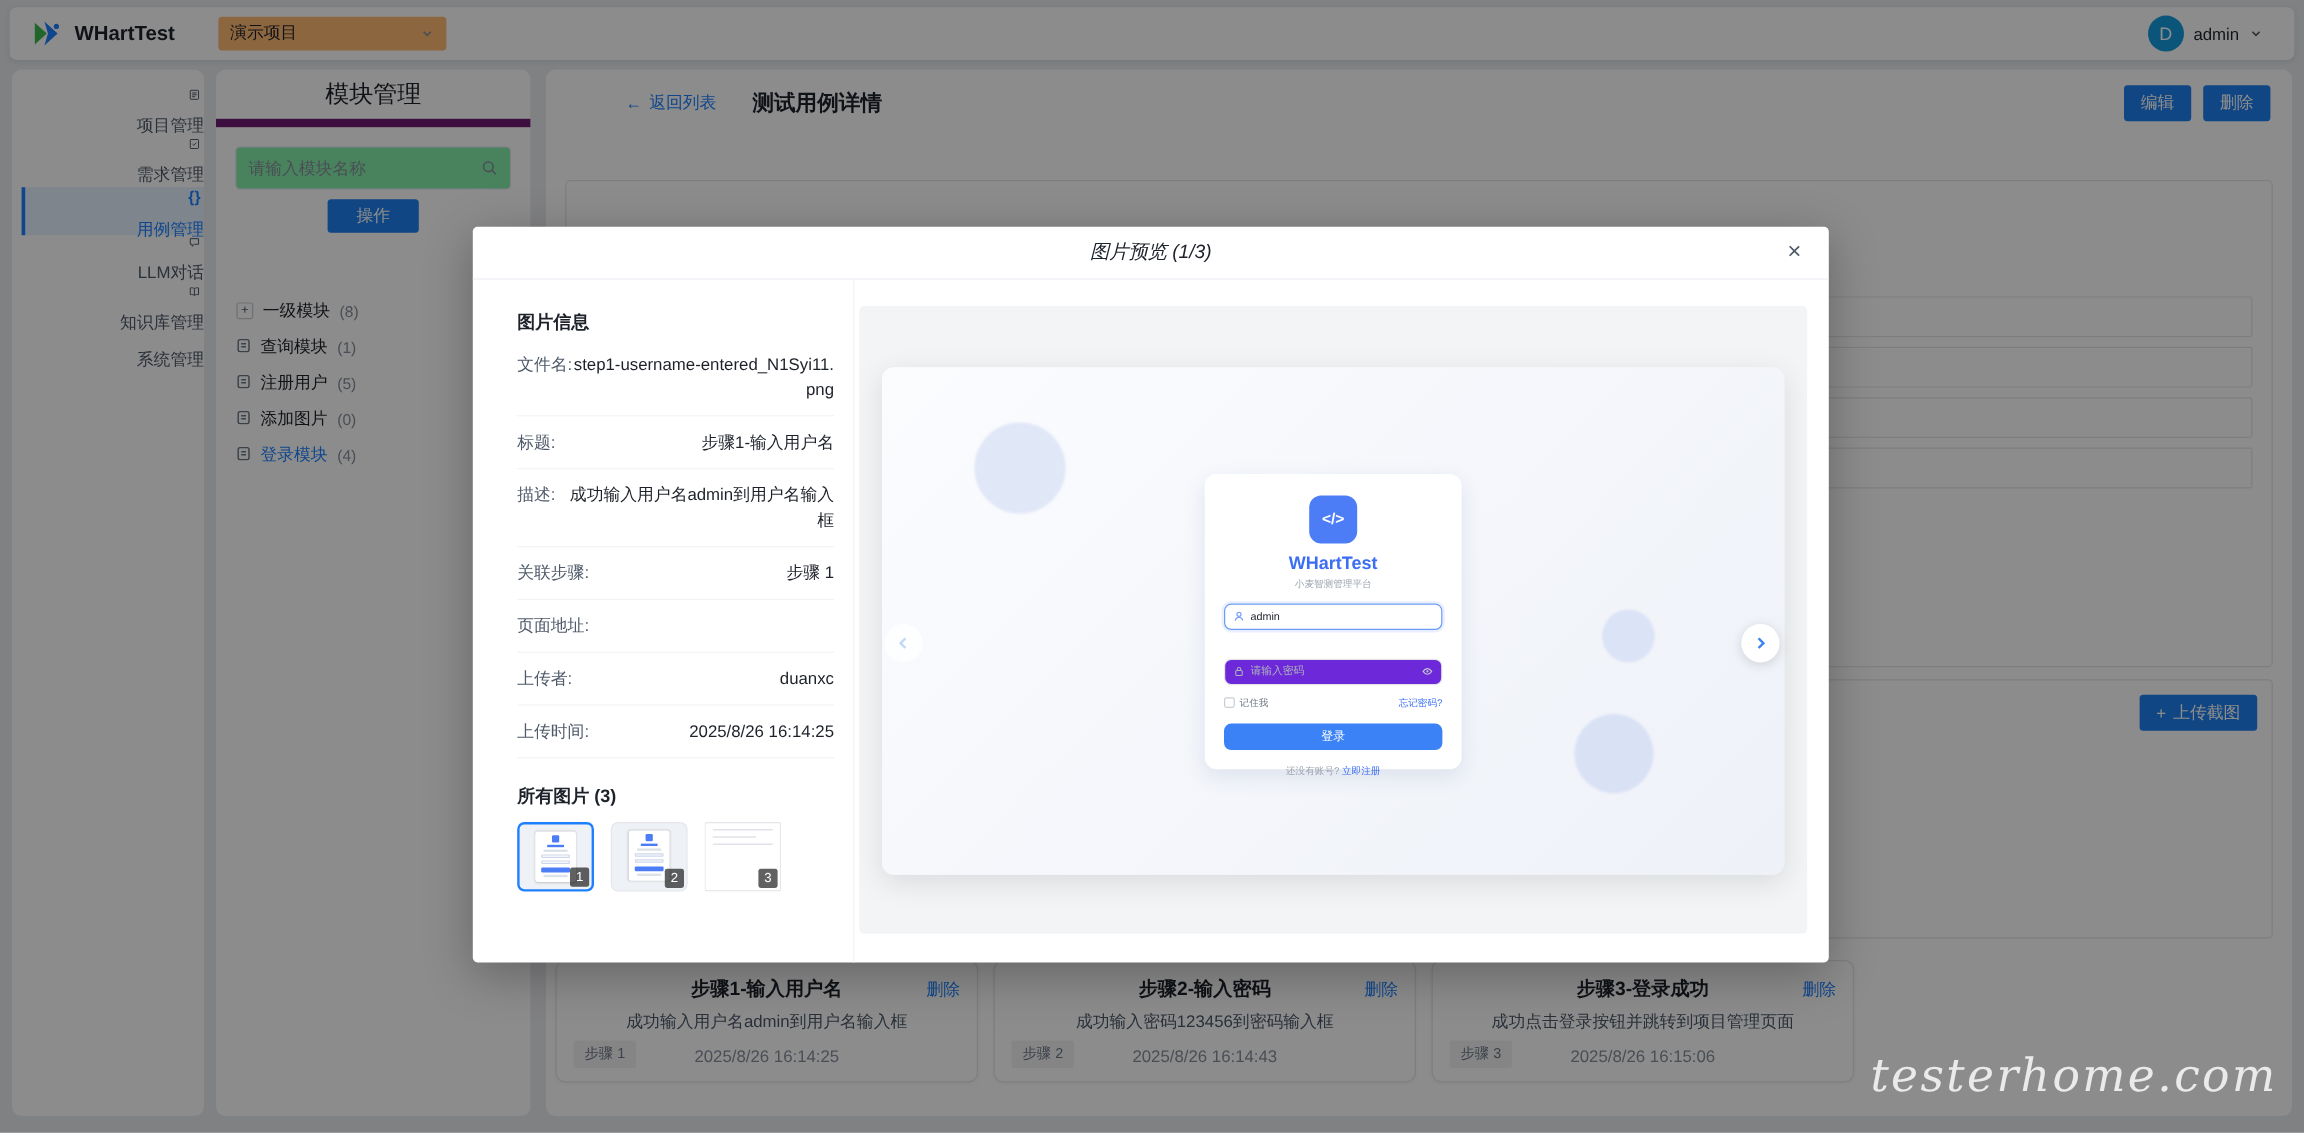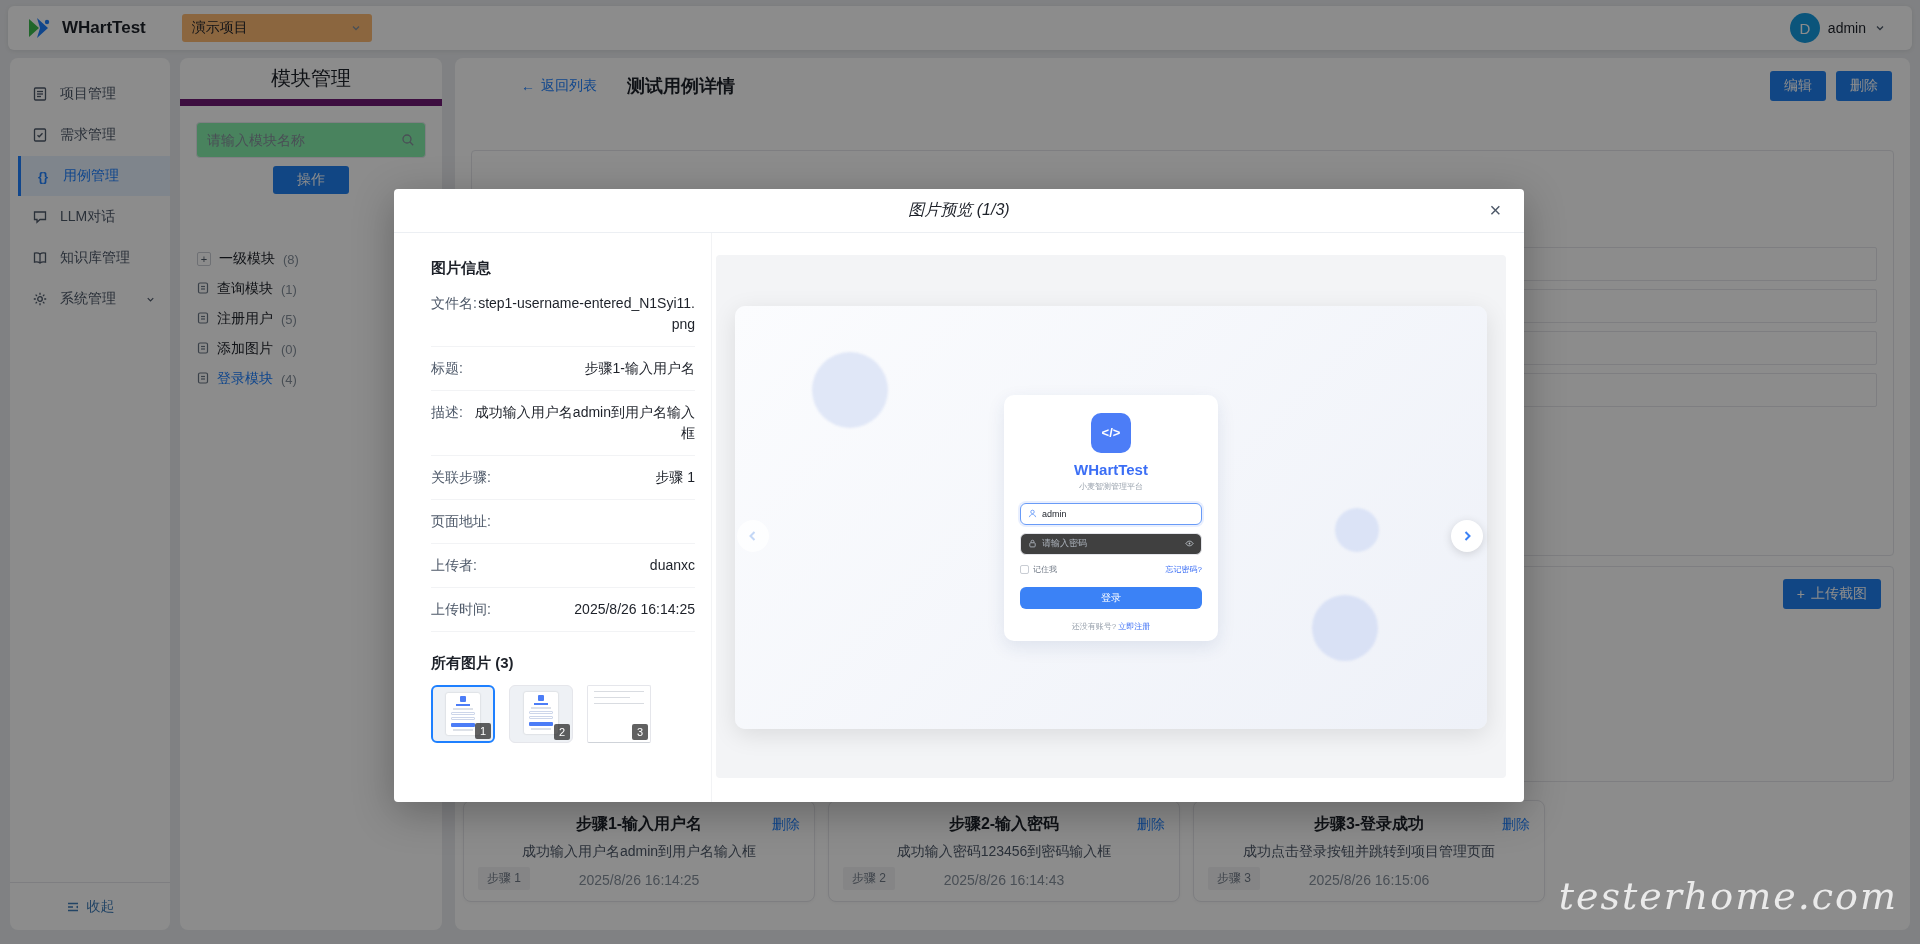--- a/index.html
+++ b/index.html
@@ -22,22 +22,22 @@
     border-radius:3px; display:flex; align-items:center; padding:0 10px; cursor:pointer; }
   .project-select .sel-label { flex:1; font-size:14px; color:#1d2129; }
   .user-area { margin-left:auto; display:flex; align-items:center; gap:8px; cursor:pointer; }
   .avatar { width:30px; height:30px; border-radius:50%; background:#149be0; color:#fff;
     display:flex; align-items:center; justify-content:center; font-size:15px; }
   .user-name { font-size:14px; color:#1d2129; }
 
   
   .sidebar { left:10px; top:58px; width:160px; bottom:14px; }
   .menu { padding-top:16px; }
-  .menu-item { height:40px; display:flex; align-items:center; gap:12px;
-    padding-left:22px; margin:0 0 1px 0; color:#4e5969; cursor:pointer; position:relative; }
+  .menu-item { height:40px; display:flex; align-items:flex-end; gap:12px;
+    padding-left:22px; margin:0 0 1px 0; color:#4e5969; cursor:pointer; position:relative;flex-direction:column; }
   .menu-item .mi-label { font-size:14px; }
   .menu-item.active { background:#e8f3ff; color:#1e80ff; margin-left:8px; padding-left:14px;
     border-left:3px solid #1e80ff; }
   .menu-item.active .mi-label { color:#1e80ff; }
   .menu-item svg { stroke:#4e5969; fill:none; stroke-width:1.3; }
   .glyph-braces { font-size:13px; font-weight:bold; width:16px; text-align:center; }
   .mi-chevron { margin-left:auto; margin-right:14px; }
   .collapse-row { position:absolute; left:0; right:0; bottom:0; height:48px;
     border-top:1px solid #e5e6eb; display:flex; align-items:center; justify-content:center;
     gap:7px; color:#3e7cb8; cursor:pointer; border-radius:0 0 8px 8px; }
@@ -143,21 +143,21 @@
   .login-card { position:relative; width:214px; height:246px; background:#fff; border-radius:10px;
     box-shadow:0 6px 18px rgba(30,60,120,.10); padding:18px 16px 0; text-align:center; }
   .lc-logo { width:40px; height:40px; border-radius:10px; background:#4c7df7; color:#fff;
     display:flex; align-items:center; justify-content:center; font-size:13px; font-weight:bold;
     margin:0 auto; }
   .lc-brand { margin-top:8px; color:#3b6ef5; font-weight:bold; font-size:15px; }
   .lc-sub { margin-top:3px; color:#9aa3ae; font-size:8px; }
   .lc-input { margin-top:11px; height:22px; border-radius:6px; display:flex; align-items:center;
     gap:5px; padding:0 7px; font-size:9px; }
   .lc-user { border:1px solid #699bf7; box-shadow:0 0 0 2px rgba(76,125,247,.12); color:#1d2129; }
-  .lc-pass { border:1px solid #e5e6eb; background:#404040; color:#abb2bb; margin-top:8px; }
+  .lc-pass { border:1px solid #e5e6eb; background:#6d28d9; color:#abb2bb; margin-top:24px; }
   .lc-eye { margin-left:auto; display:flex; }
   .lc-row { margin-top:9px; display:flex; align-items:center; justify-content:space-between;
     font-size:8px; color:#6f7885; }
   .lc-check { display:flex; align-items:center; gap:4px; }
   .lc-box { width:9px; height:9px; border:1px solid #c9cdd4; border-radius:2px; background:#fff; }
   .lc-forgot { color:#3b6ef5; }
   .lc-btn { margin-top:12px; height:22px; border-radius:6px; background:#3b82f6; color:#fff;
     font-size:10px; display:flex; align-items:center; justify-content:center; }
   .lc-foot { margin-top:12px; font-size:8px; color:#9aa3ae; }
   .lc-foot .reg { color:#3b6ef5; }
@@ -236,27 +236,20 @@
       <svg width="16" height="16" viewBox="0 0 16 16">
         <circle cx="8" cy="8" r="2.3"></circle>
           <path d="M8 1.8v2M8 12.2v2M1.8 8h2M12.2 8h2M3.6 3.6l1.4 1.4M11 11l1.4 1.4M12.4 3.6L11 5M5 11l-1.4 1.4"></path>
       </svg>
       <span class="mi-label">系统管理</span>
       <svg class="mi-chevron" width="11" height="11" viewBox="0 0 12 12">
         <polyline points="3,4.5 6,7.5 9,4.5" fill="none" stroke="#4e5969" stroke-width="1.3"></polyline>
       </svg>
     </div>
   </div>
-  <div class="collapse-row">
-    <svg width="14" height="14" viewBox="0 0 14 14">
-      <path d="M2 3.5h10M2 7h5M2 10.5h10" stroke="#3e7cb8" stroke-width="1.3" fill="none"></path>
-      <path d="M12 5.5L9.8 7l2.2 1.5z" fill="#3e7cb8"></path>
-    </svg>
-    <span>收起</span>
-  </div>
 </div>
 
 <div class="card module-panel">
   <div class="mp-title">模块管理</div>
   <div class="mp-search">
     <input type="text" placeholder="请输入模块名称" style="">
     <svg width="14" height="14" viewBox="0 0 14 14">
       <circle cx="6" cy="6" r="4" fill="none" stroke="#86909c" stroke-width="1.3"></circle>
       <line x1="9" y1="9" x2="12.2" y2="12.2" stroke="#86909c" stroke-width="1.3"></line>
     </svg>

